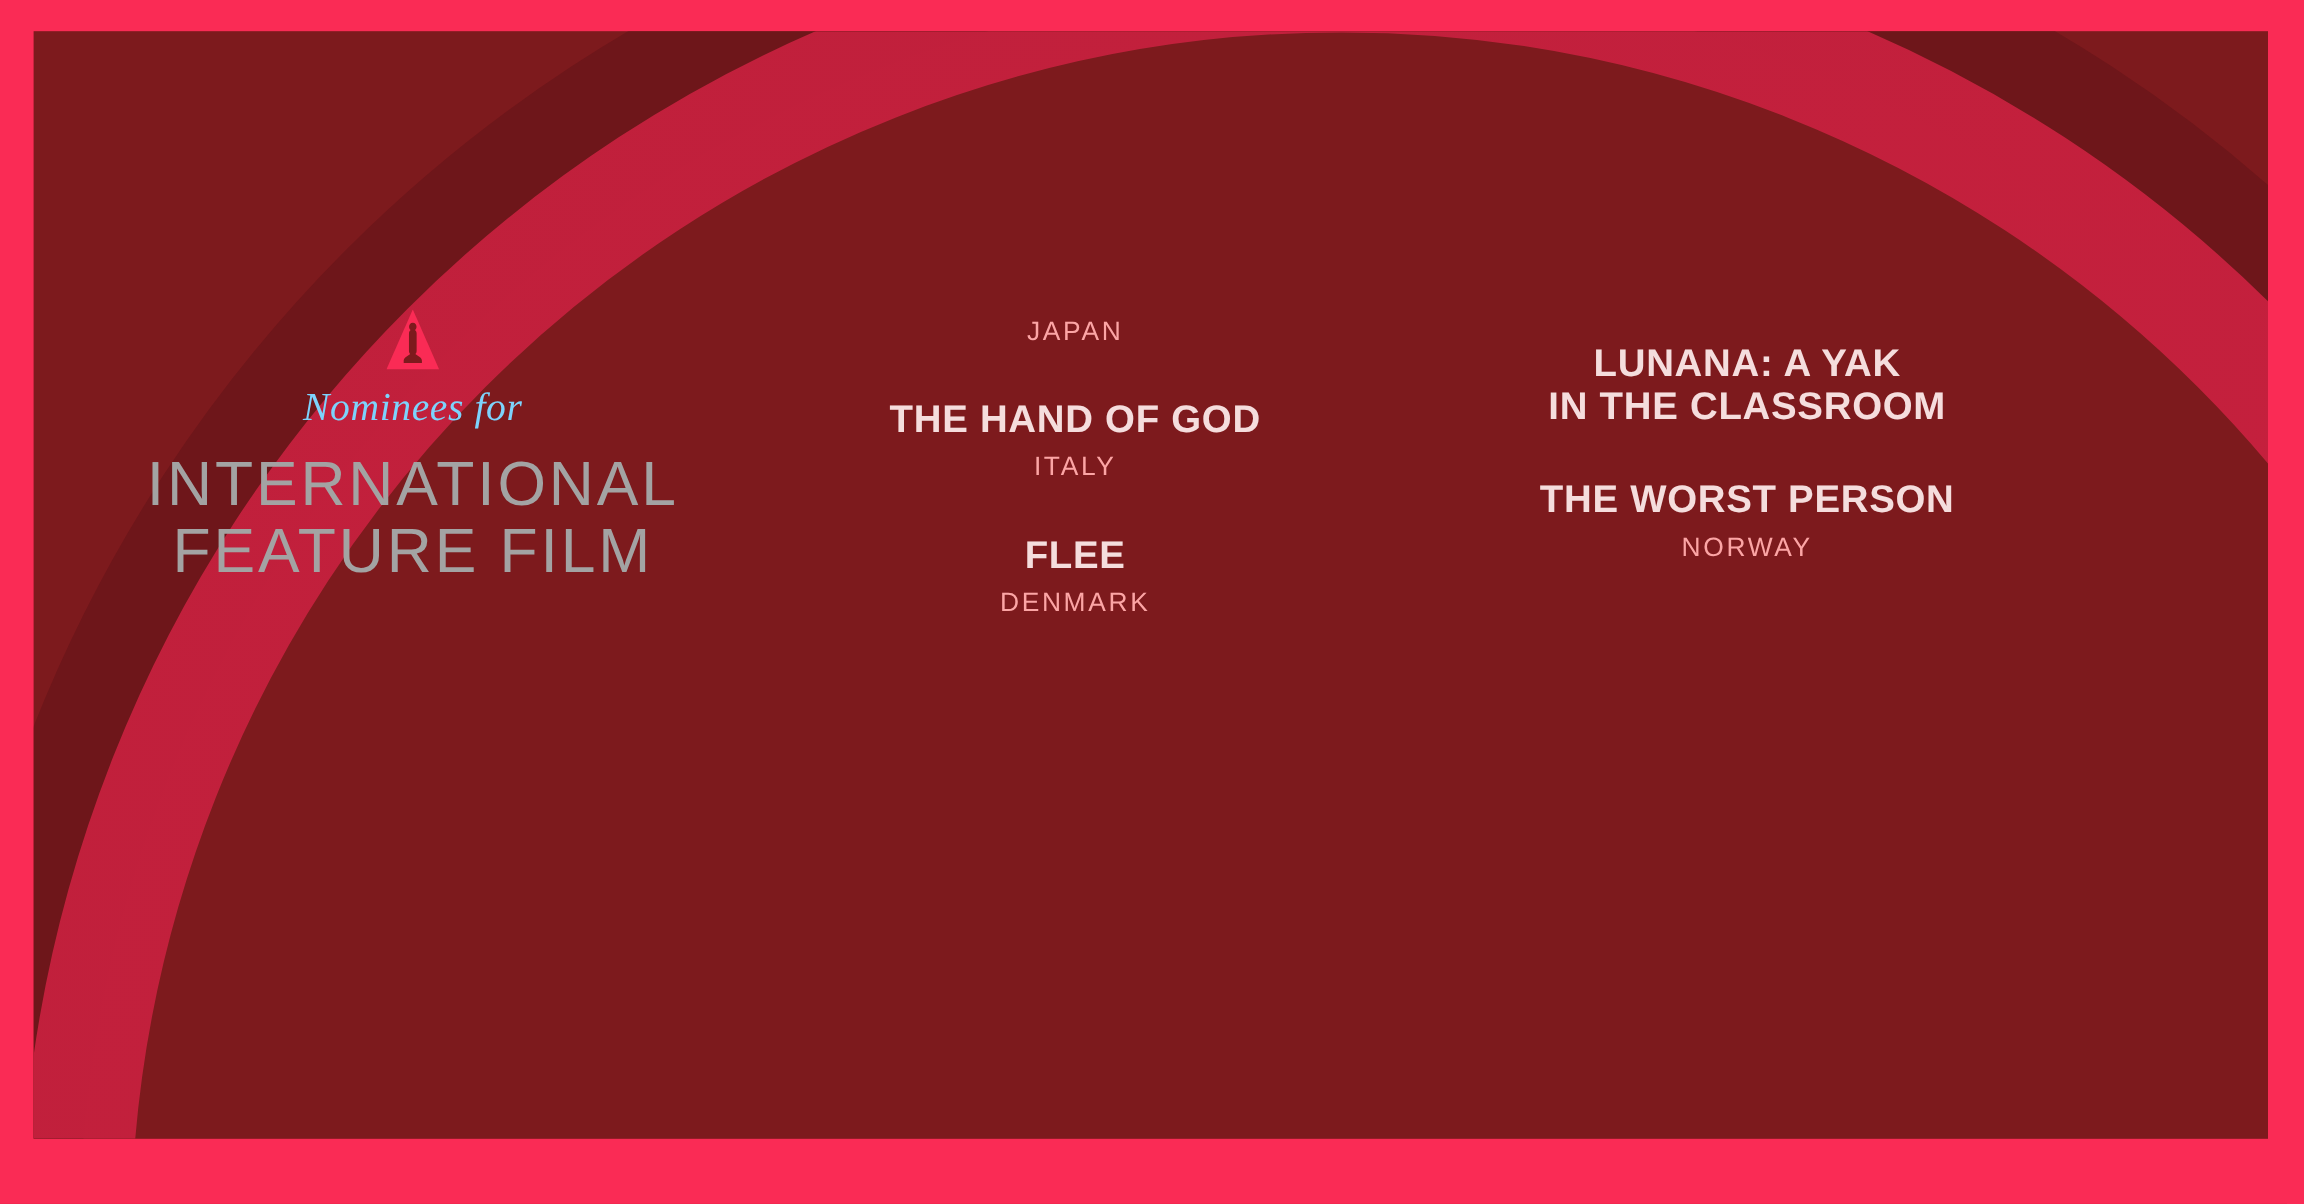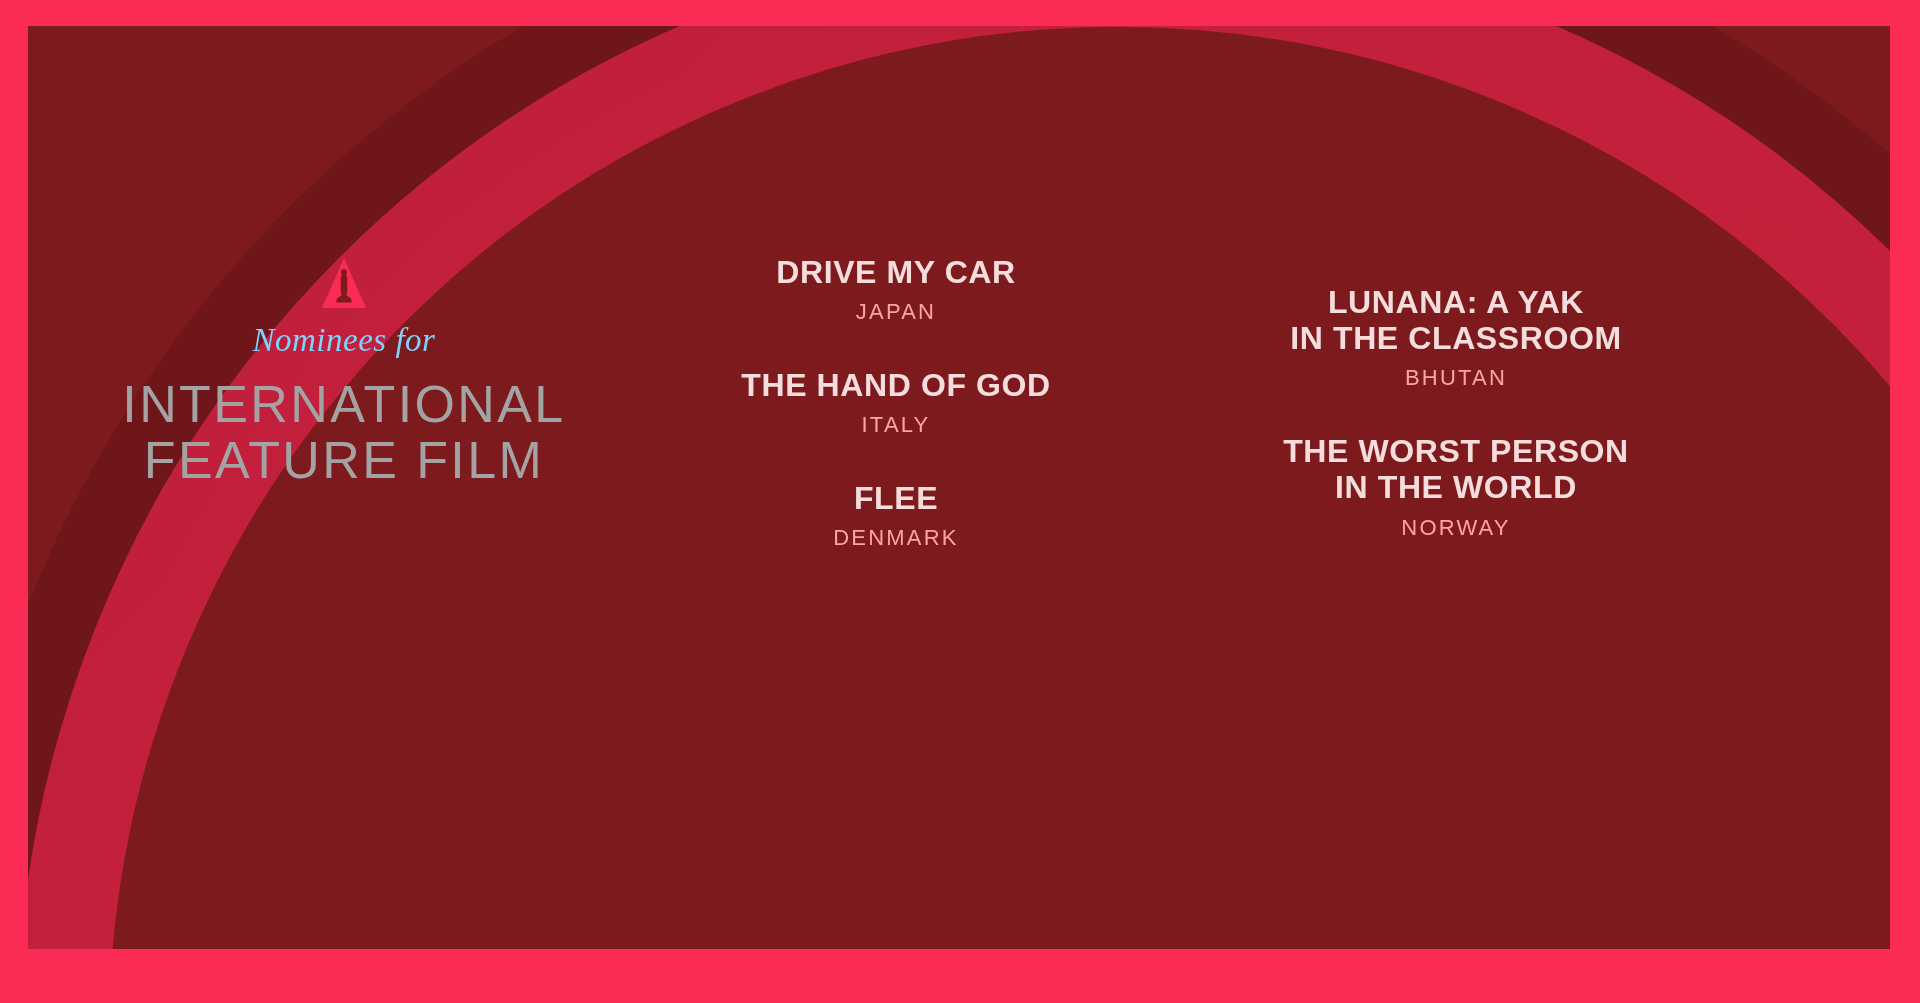--- a/index.html
+++ b/index.html
@@ -182,23 +182,20 @@
 
         <h1 class="category-title">
           <span class="line">INTERNATIONAL</span>
           <span class="line">FEATURE FILM</span>
         </h1>
       </div>
 
       <div class="col col-center">
 
         <div class="nominee">
-          <h2 class="nominee-title">
-            <span class="line">DRIVE MY CAR</span>
-          </h2>
           <p class="nominee-country">JAPAN</p>
         </div>
 
         <div class="nominee">
           <h2 class="nominee-title">
             <span class="line">THE HAND OF GOD</span>
           </h2>
           <p class="nominee-country">ITALY</p>
         </div>
 
@@ -210,27 +207,25 @@
         </div>
       </div>
 
       <div class="col col-right">
 
         <div class="nominee">
           <h2 class="nominee-title">
             <span class="line">LUNANA: A YAK</span>
             <span class="line">IN THE CLASSROOM</span>
           </h2>
-          <p class="nominee-country">BHUTAN</p>
         </div>
 
         <div class="nominee">
           <h2 class="nominee-title">
             <span class="line">THE WORST PERSON</span>
-            <span class="line">IN THE WORLD</span>
           </h2>
           <p class="nominee-country">NORWAY</p>
         </div>
       </div>
 
     </div>
   </div>
 </div>
 
 </body></html>

